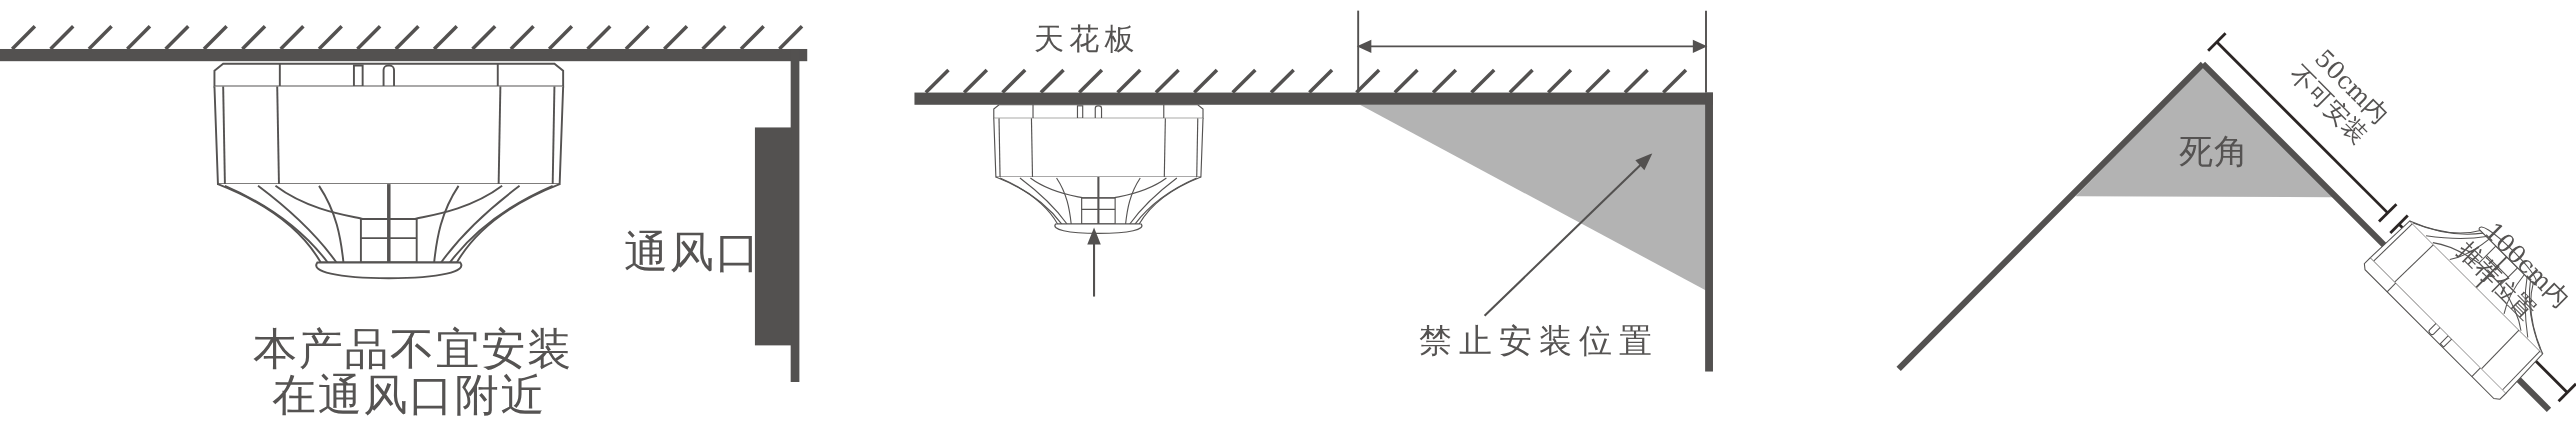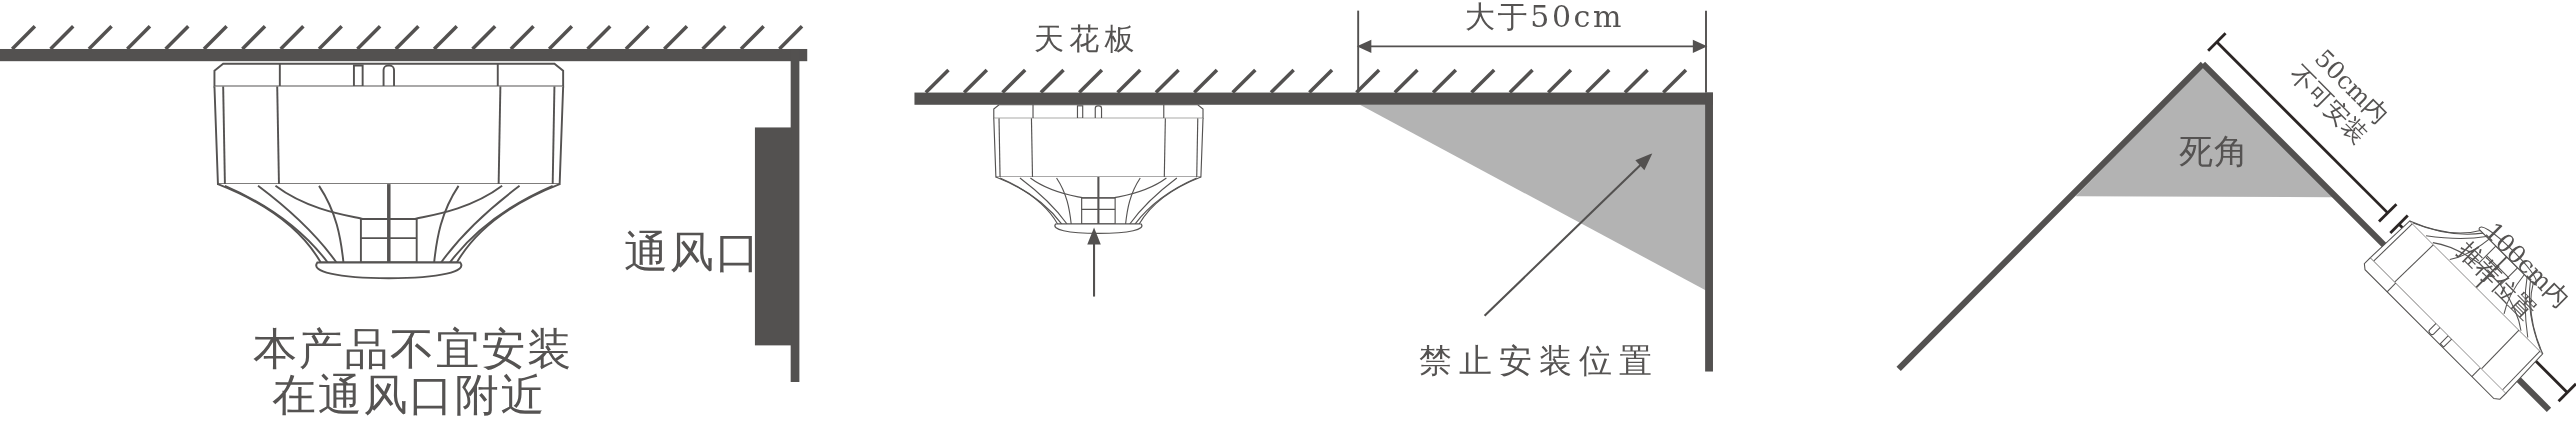--- a/index.html
+++ b/index.html
@@ -141,22 +141,21 @@
         <use href="#detector" x="0" y="-8"></use>
       </g>
     </g>
   </svg>
 
   <div class="lbl lbl-main" style="left:624px;top:230px;">通风口</div>
   <div class="lbl lbl-main" style="left:272px;top:373px;">在通风口附近</div>
   <div class="lbl lbl-main" style="left:253px;top:327px;">本产品不宜安装</div>
 
   <div class="lbl lbl-dim" style="left:1034px;top:24.4px;letter-spacing:5.2px;text-align:right;">天花板</div>
-  <div class="lbl lbl-dim" style="left:1465px;top:1.7px;">大于50cm</div>
-  <div class="lbl lbl-mid" style="left:1419px;top:324px;margin-top:20px;">禁止安装位置</div>
+  <div class="lbl lbl-mid" style="left:1419px;top:324px;">禁止安装位置</div>
 
   <div class="lbl lbl-small" style="left:2179px;top:134px;">死角</div>
 
   <div class="rot" style="left:2328px;top:45px;transform:rotate(45deg);">50cm内</div>
   <div class="rot" style="left:2303px;top:61px;transform:rotate(45deg);">不可安装</div>
 
   <div class="rot" style="left:2498px;top:218px;transform:rotate(45deg);">100cm内</div>
   <div class="rot" style="left:2471px;top:237px;transform:rotate(45deg);">推荐位置</div>
 </div>
 

